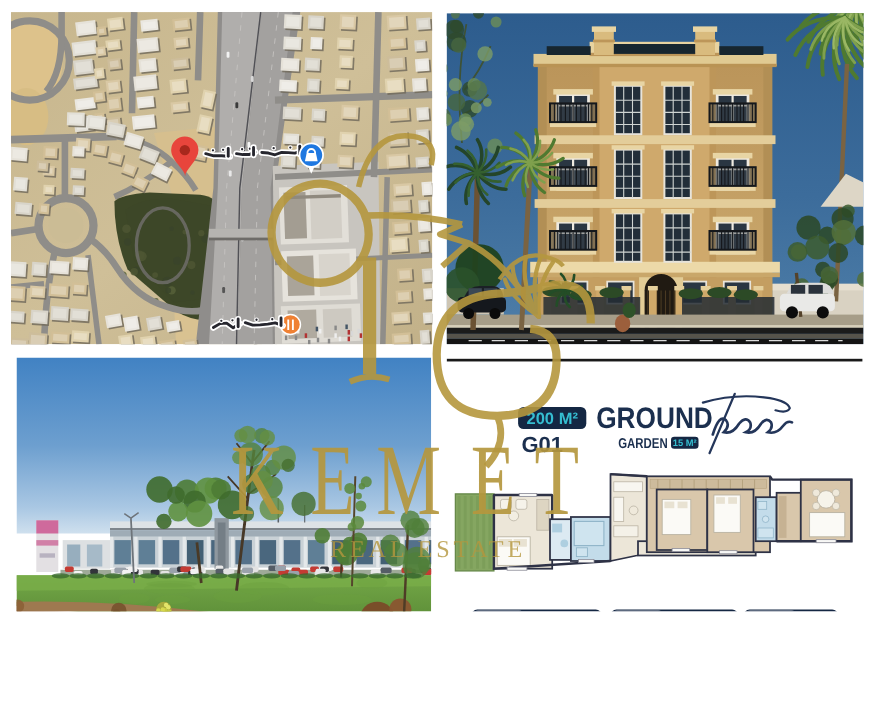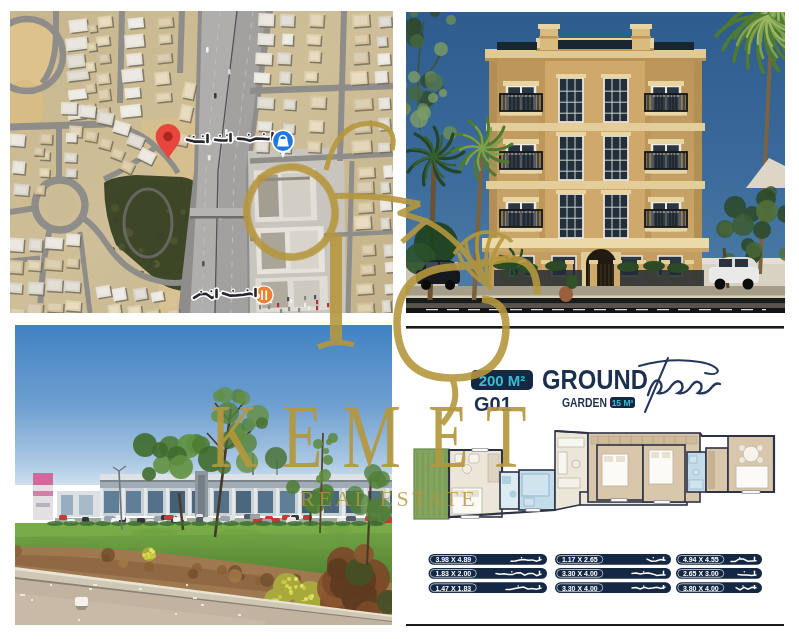--- a/index.html
+++ b/index.html
@@ -1,14 +1,14 @@
 <!DOCTYPE html>
 <html><head><meta charset="utf-8"><style>
 html,body{margin:0;padding:0;background:#ffffff;}
-#page{position:relative;width:799px;height:639px;background:#ffffff;overflow:hidden;font-family:"Liberation Sans",sans-serif;text-decoration:underline;}
+#page{position:relative;width:799px;height:556px;background:#ffffff;overflow:hidden;font-family:"Liberation Sans",sans-serif;text-decoration:underline;}
 #page svg{position:absolute;display:block;}
 </style></head><body>
 <div id="page">
 
 <svg style="left:10px;top:11px" width="383" height="302" viewBox="0 0 383 302">
       <defs>
         <linearGradient id="mbase" x1="0" y1="0" x2="1" y2="1">
           <stop offset="0" stop-color="#c7b68d"></stop>
           <stop offset="0.5" stop-color="#cfbf98"></stop>
           <stop offset="1" stop-color="#c2b189"></stop>

